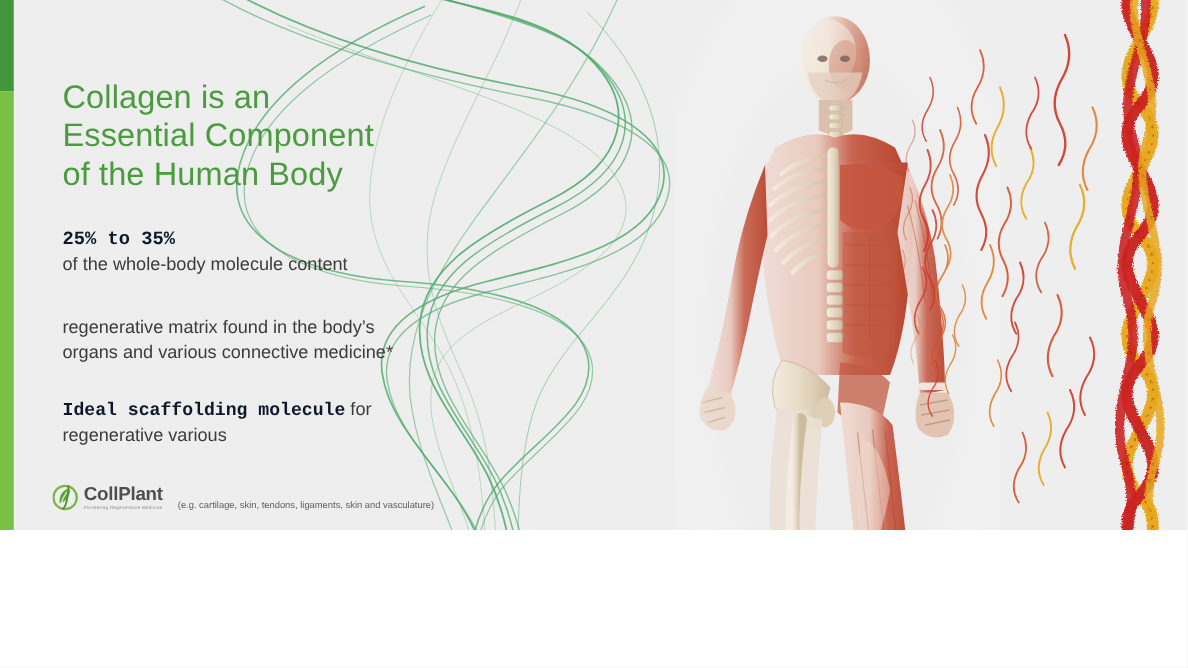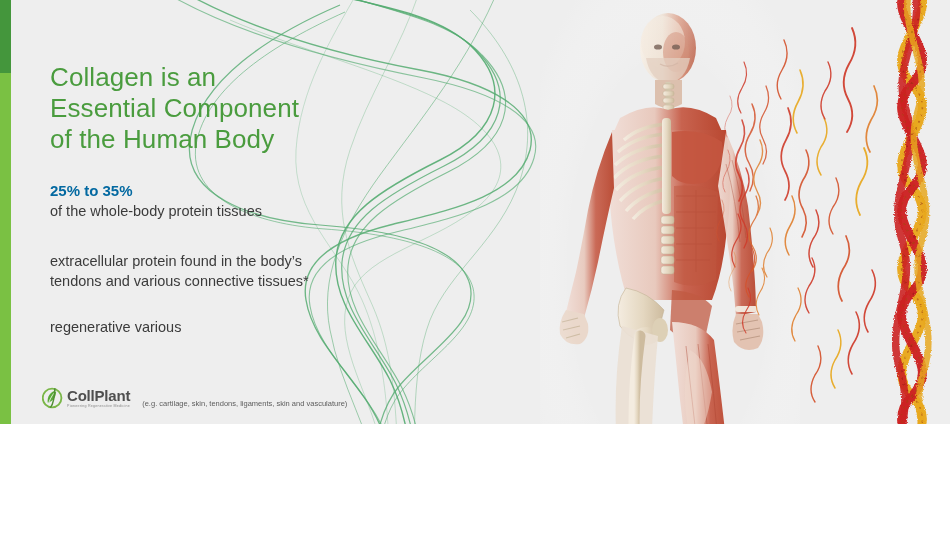--- a/index.html
+++ b/index.html
@@ -67,21 +67,22 @@
     margin-top: 26px;
   }
   .bullet {
     margin-bottom: 26px;
     font-size: 14.5px;
     line-height: 20px;
     color: #3b3b3b;
   }
   .bullet .lead {
     font-weight: bold;
-    color: #0369a1;
+    color: #0f172a;
+    font-family: Liberation Mono, monospace;
   }
   .bullet-line { display: block; }
   .bullet-25 { margin-bottom: 30px; }
   .bullet-25 .lead { font-size: 15px; }
 
   
   .footer {
     position: absolute;
     left: 42px;
     bottom: 14px;
@@ -456,29 +457,32 @@
     <h1 class="slide-title">Collagen is an
 Essential Component
 of the Human Body</h1>
 
     <div class="bullets">
 
       <div class="bullet bullet-25">
         <span class="bullet-line">
           <span class="lead">25% to 35%</span><span></span>
         </span>
-        <span class="bullet-line">of the whole-body protein tissues</span>
+        <span class="bullet-line">of the whole-body molecule content</span>
       </div>
 
       <div class="bullet">
-        <span class="bullet-line">extracellular protein found in the body’s</span>
-        <span class="bullet-line">tendons and various connective tissues*</span>
+        <span class="bullet-line">regenerative matrix found in the body’s</span>
+        <span class="bullet-line">organs and various connective medicine*</span>
       </div>
 
       <div class="bullet">
+        <span class="bullet-line">
+          <span class="lead">Ideal scaffolding molecule</span><span> for</span>
+        </span>
         <span class="bullet-line">regenerative various</span>
       </div>
 
     </div>
   </div>
 
   <div class="footer">
     <div class="logo">
       <svg class="logo-mark" viewBox="0 0 24 26">
         <circle cx="11" cy="13" r="10.2" fill="none" stroke="#7ab648" stroke-width="2"></circle>

